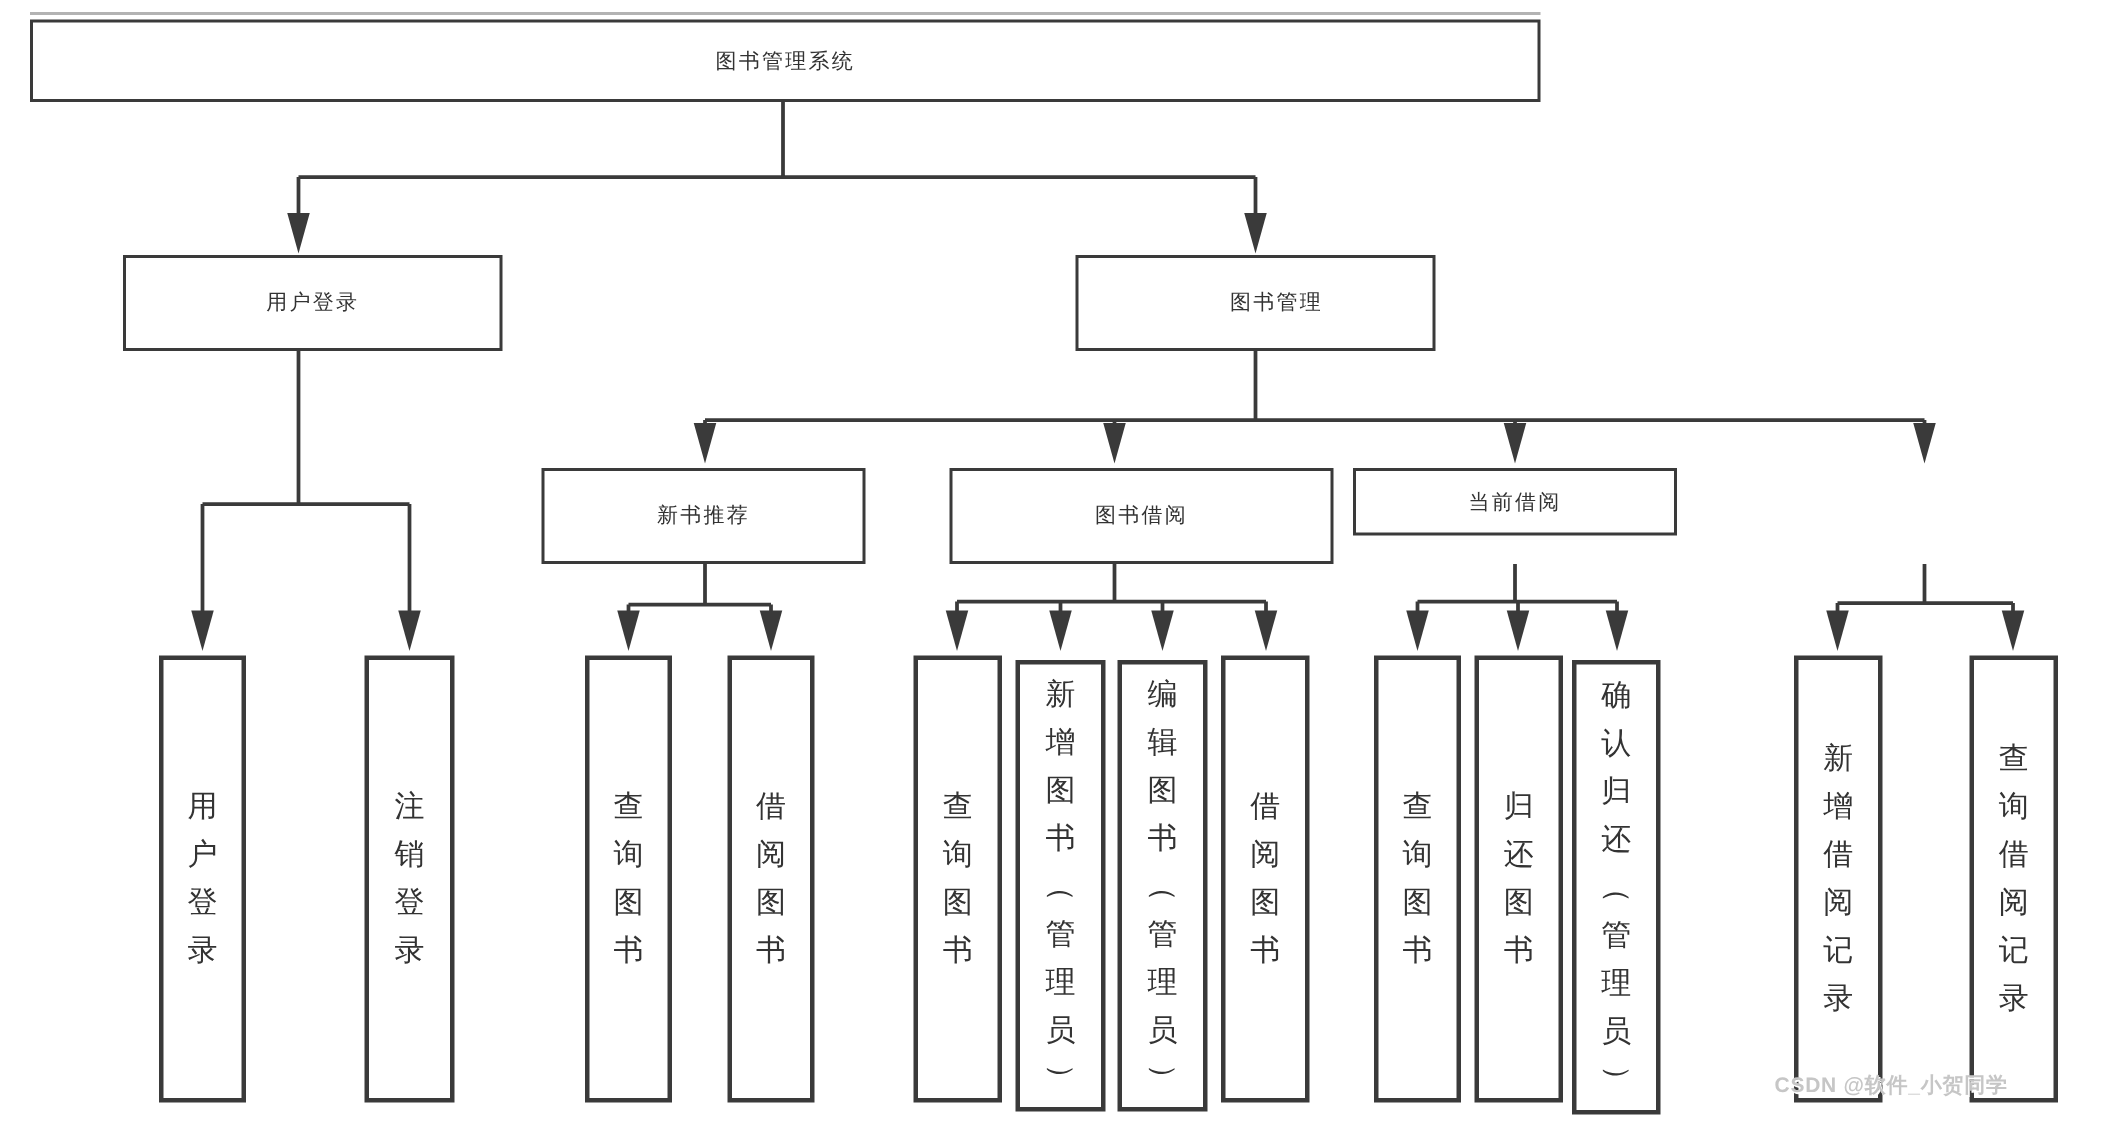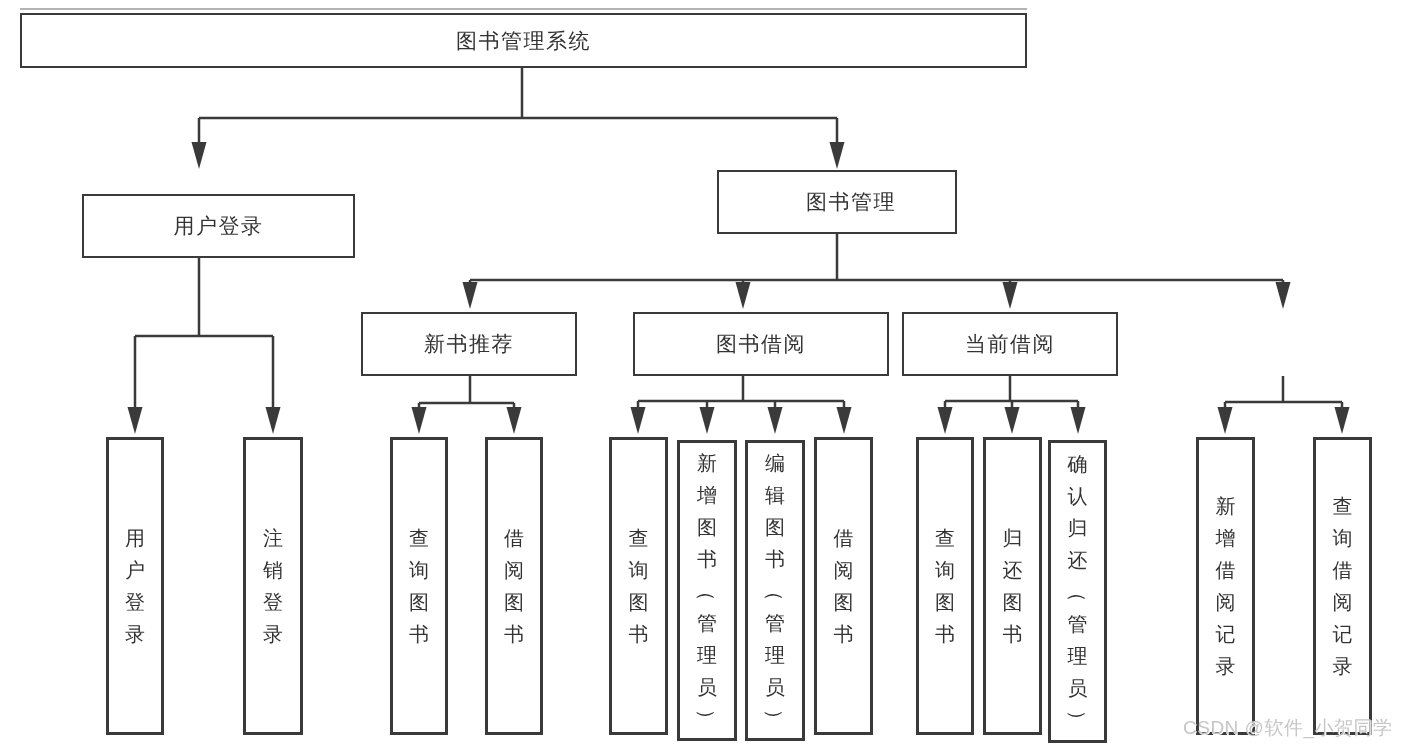--- a/index.html
+++ b/index.html
@@ -6,29 +6,30 @@
   .canvas{
     position:relative;width:1405px;height:747px;background:#ffffff;overflow:hidden;
     font-family:"Liberation Sans","DejaVu Sans",sans-serif;color:#333333;
   }
   .connectors{position:absolute;left:0;top:0;width:1405px;height:747px;}
   .node{
     position:absolute;box-sizing:border-box;background:#ffffff;
     border:3px solid #3a3a3a;display:flex;align-items:center;justify-content:center;
     z-index:2;
   }
-  .hbox{font-size:21px;letter-spacing:1.5px;border-width:2.5px;font-weight:400;text-align:right;}
+  .hbox{font-size:14px;letter-spacing:1.5px;border-width:2.5px;font-weight:400;text-align:right;}
   .vbox{flex-direction:column;font-size:20px;}
   .vchar{display:block;height:32px;line-height:32px;text-align:center;}
   .vrot{transform:rotate(90deg);}
   .capline{position:absolute;left:20px;top:8px;width:1007px;height:2px;background:#b3b3b3;z-index:1;}
   .watermark{
     position:absolute;left:1183px;top:715px;z-index:6;
-    font-size:19px;color:#c6c6c6;letter-spacing:0.5px;white-space:nowrap;
+    font-size:14px;color:#c6c6c6;letter-spacing:0.5px;white-space:nowrap;
     text-shadow:1px 1px 0 #ffffff;
+    font-weight:bold;
   }
 </style>
 </head>
 <body>
 
 <div class="canvas">
 
   <div class="capline"></div>
 
   <svg class="connectors" width="1405" height="747" viewBox="0 0 1405 747">
@@ -57,26 +58,26 @@
       <polygon points="937.5,407 952.5,407 945,434"></polygon>
       <polygon points="1004.5,407 1019.5,407 1012,434"></polygon>
       <polygon points="1070.5,407 1085.5,407 1078,434"></polygon>
       <polygon points="1217.5,407 1232.5,407 1225,434"></polygon>
       <polygon points="1334.5,407 1349.5,407 1342,434"></polygon>
     </g>
   </svg>
 
   <div class="node hbox" style="left:20px;top:13px;width:1007px;height:55px;">图书管理系统</div>
 
-  <div class="node hbox" style="left:82px;top:170px;width:273px;height:64px;margin-top:24px;">用户登录</div>
+  <div class="node hbox" style="left:82px;top:170px;width:253px;height:64px;">用户登录</div>
   <div class="node hbox" style="left:717px;top:170px;width:240px;height:64px;padding-left:28px;">图书管理</div>
 
   <div class="node hbox" style="left:361px;top:312px;width:216px;height:64px;">新书推荐</div>
   <div class="node hbox" style="left:633px;top:312px;width:256px;height:64px;">图书借阅</div>
-  <div class="node hbox" style="left:902px;top:312px;width:216px;height:64px;">当前借阅</div>
+  <div class="node hbox" style="left:902px;top:312px;width:216px;height:45px;">当前借阅</div>
 
   <div class="node vbox" style="left:106px;top:437px;width:58px;height:298px;">
       <span class="vchar">用</span>
       <span class="vchar">户</span>
       <span class="vchar">登</span>
       <span class="vchar">录</span>
     </div>
   <div class="node vbox" style="left:243px;top:437px;width:60px;height:298px;">
       <span class="vchar">注</span>
       <span class="vchar">销</span>

